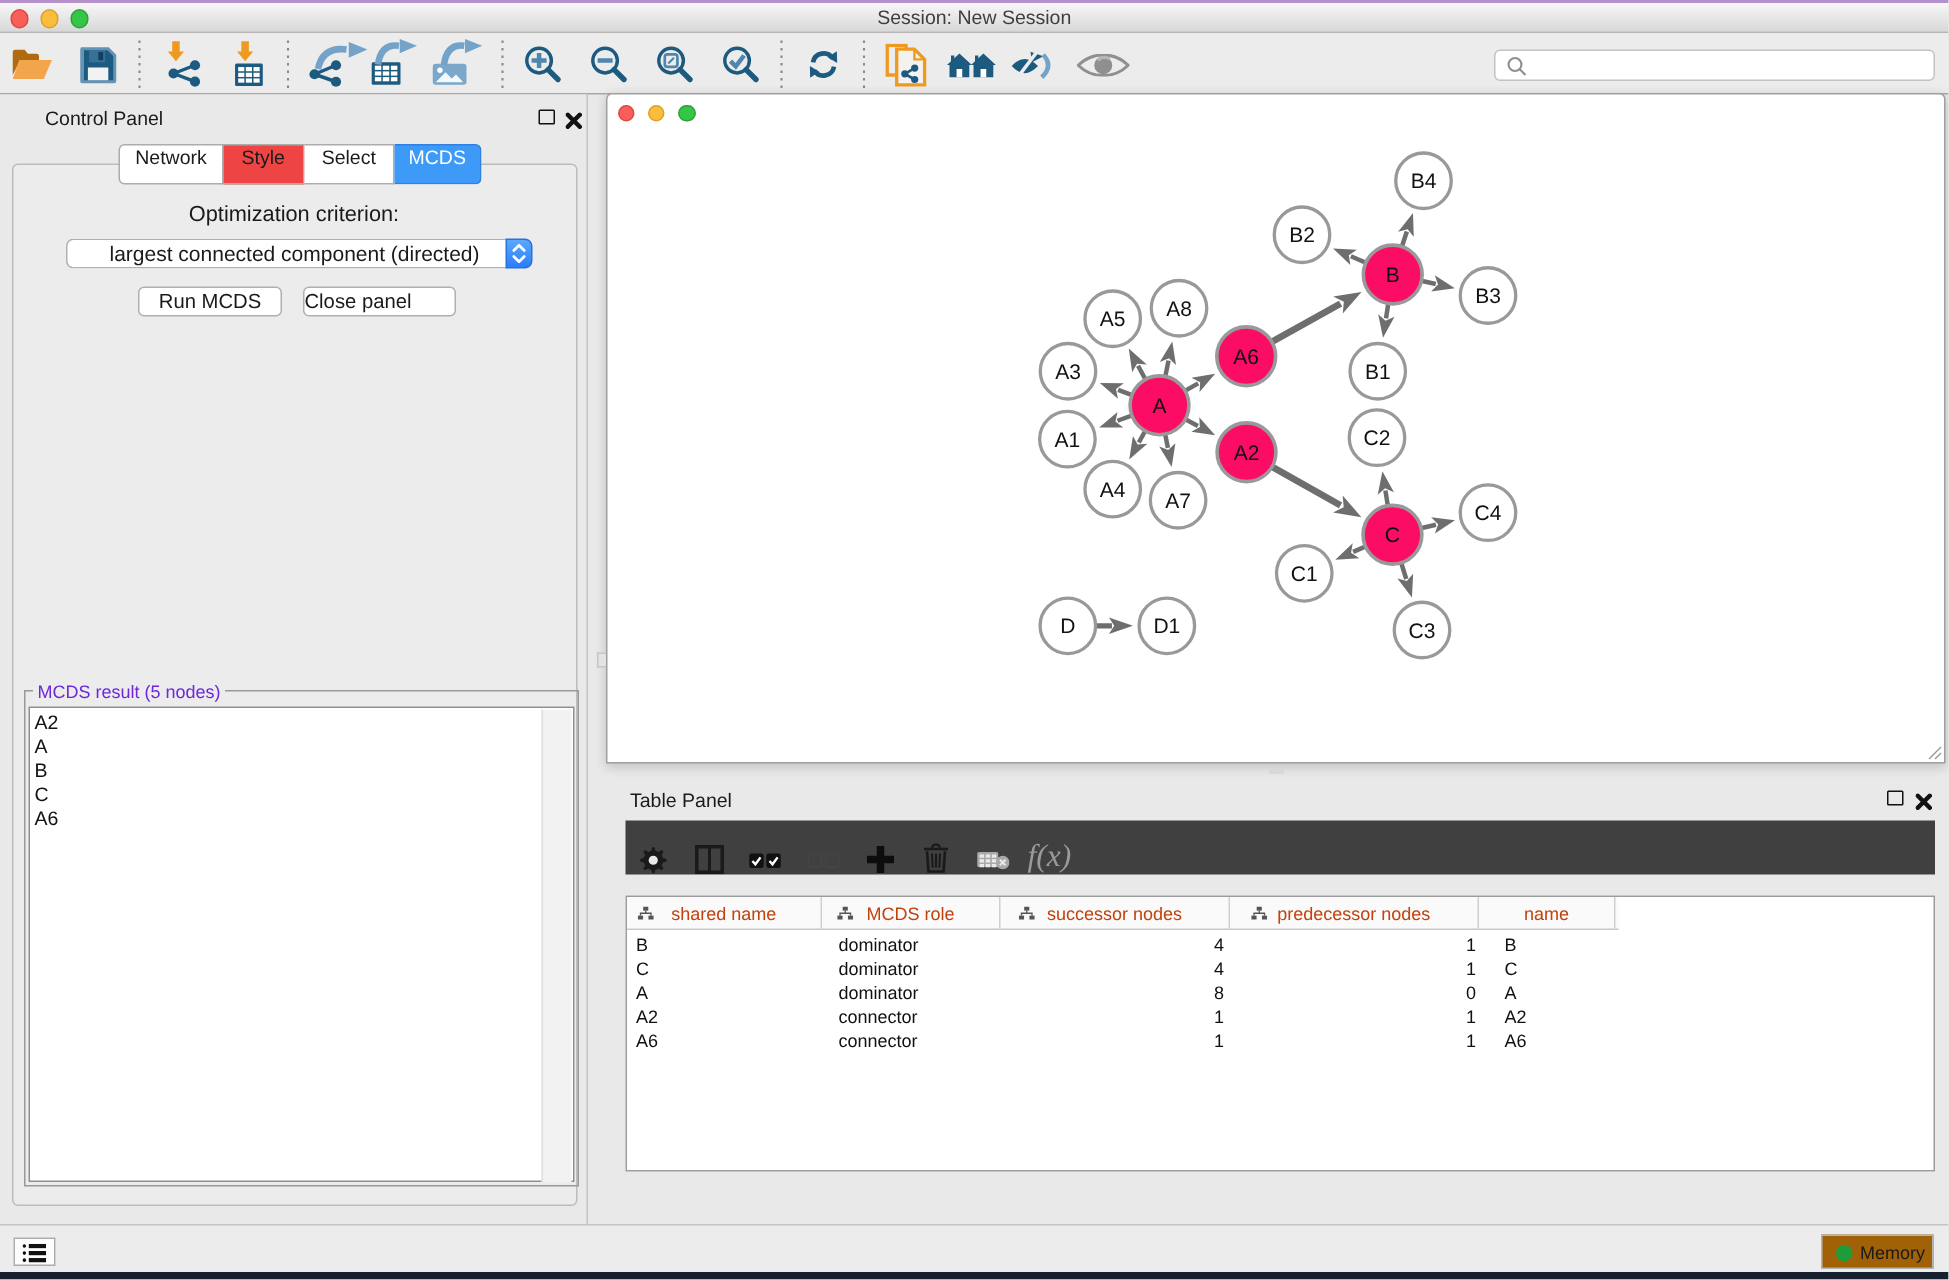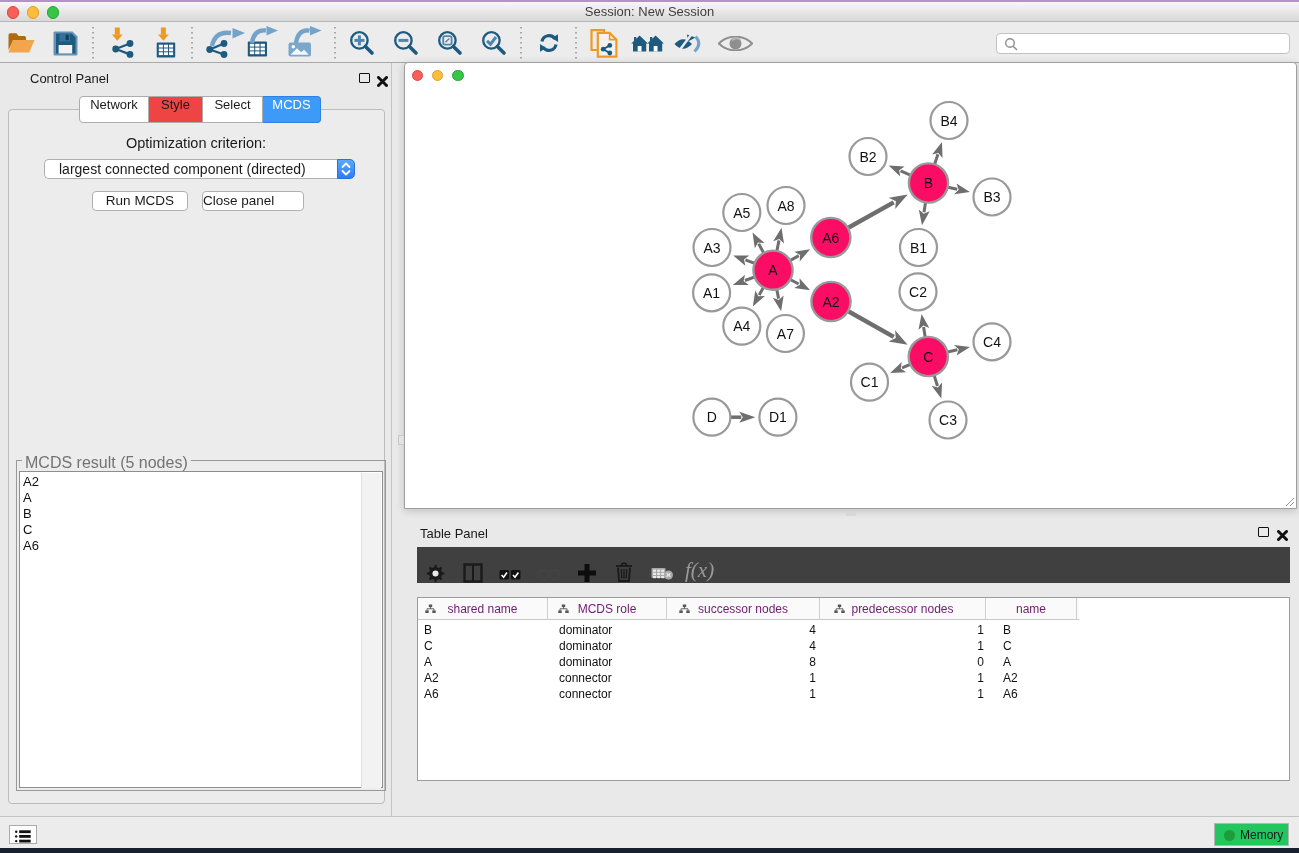--- a/index.html
+++ b/index.html
@@ -208,34 +208,34 @@
   <div class="abs" style="left:79px;top:33px;height:27px;display:flex;font-size:13px;color:#1a1a1a">
     <div style="width:70px;background:#fff;border:1px solid #acacac;border-radius:4px 0 0 4px;text-align:center;line-height:16px">Network</div>
     <div style="width:54px;background:#ef4444;border:1px solid #acacac;border-left:none;text-align:center;line-height:16px">Style</div>
     <div style="width:60px;background:#fff;border:1px solid #acacac;border-left:none;text-align:center;line-height:16px">Select</div>
     <div style="width:58px;background:#3d9af7;border:1px solid #2f80e2;border-left:none;border-radius:0 4px 4px 0;text-align:center;line-height:16px;color:#fff">MCDS</div>
   </div>
 
   <div class="abs" style="left:0;top:72px;width:392px;text-align:center;font-size:14.5px;color:#1a1a1a">Optimization criterion:</div>
 
   <div class="abs" style="left:44px;top:96px;width:294px;height:20px;background:#fff;border:1px solid #b0b0b0;border-right:none;border-radius:5px 0 0 5px">
-    <div style="font-size:14px;color:#1a1a1a;padding-left:14px;line-height:19px">largest connected component (directed)</div>
+    <div style="font-size:14px;color:#1a1a1a;padding-left:28px;line-height:19px">largest connected component (directed)</div>
   </div>
   <div class="abs" style="left:337px;top:96px;width:18px;height:20px;background:linear-gradient(#5ba8fd,#2c7ef8);border-radius:0 5px 5px 0;border:1px solid #2a72d8">
     <svg width="16" height="18" viewBox="0 0 16 18">
         <path d="M4.5 7 L8 3.5 L11.5 7" stroke="#fff" stroke-width="1.8" fill="none" stroke-linecap="round" stroke-linejoin="round"></path>
         <path d="M4.5 11 L8 14.5 L11.5 11" stroke="#fff" stroke-width="1.8" fill="none" stroke-linecap="round" stroke-linejoin="round"></path>
       </svg>
   </div>
 
   <div class="abs" style="left:92px;top:128px;width:96px;height:20px;background:#fff;border:1px solid #b0b0b0;border-radius:4px;font-size:13.5px;text-align:center;line-height:18px;color:#1a1a1a">Run MCDS</div>
   <div class="abs" style="left:202px;top:128px;width:102px;height:20px;background:#fff;border:1px solid #b0b0b0;border-radius:4px;font-size:13.5px;text-align:left;line-height:18px;color:#1a1a1a">Close panel</div>
 
   <div class="abs" style="left:16px;top:397px;width:370px;height:331px;border:1px solid #999"></div>
-  <div class="abs" style="left:22px;top:391px;background:#ececec;padding:0 3px;font-size:16px;color:#737373">MCDS result (5 nodes)</div>
+  <div class="abs" style="left:22px;top:391px;background:#ececec;padding:0 3px;font-size:12px;color:#6d28d9">MCDS result (5 nodes)</div>
   <div class="abs" style="left:19px;top:408px;width:364px;height:317px;background:#fff;border:1px solid #8e8e8e">
     <div style="padding:2px 0 0 3px;font-size:13px;color:#111;line-height:16px">A2<br>A<br>B<br>C<br>A6</div>
     <div class="abs" style="right:1px;top:1px;width:20px;height:315px;background:#f2f2f2;border-left:1px solid #ddd"></div>
   </div>
 </div>
 
 <div class="abs" style="left:404px;top:62px;width:893px;height:447px;background:#fff;border:1px solid #9f9f9f;border-radius:4px 4px 0 0;box-shadow:0 2px 8px rgba(0,0,0,0.18)">
   <div style="position:absolute;left:6.500000000000001px;top:6.7px;width:11.6px;height:11.6px;border-radius:50%;background:#f75f58;border:1px solid #df4743;box-sizing:border-box"></div>
     <div style="position:absolute;left:26.8px;top:6.7px;width:11.6px;height:11.6px;border-radius:50%;background:#fbbd3e;border:1px solid #dfa023;box-sizing:border-box"></div>
     <div style="position:absolute;left:47.10000000000001px;top:6.7px;width:11.6px;height:11.6px;border-radius:50%;background:#35c648;border:1px solid #2aa338;box-sizing:border-box"></div>
@@ -388,21 +388,21 @@
             <rect x="6.1" y="10.0" width="3" height="2.2" fill="#e9e9e9"></rect>
             <rect x="10.2" y="10.0" width="3" height="2.2" fill="#e9e9e9"></rect>
             <circle cx="17.5" cy="9" r="4.5"></circle>
             <path d="M15.6 7.2 L19.4 10.8 M19.4 7.2 L15.6 10.8" stroke="#e9e9e9" stroke-width="1.3"></path>
           </g>
         </svg></div>
     <div class="abs" style="left:268px;top:11px"><span style="font-family:'Liberation Serif',serif;font-style:italic;font-size:21px;color:#9a9a9a">f(x)</span></div>
   </div>
 
   <div class="abs" style="left:13px;top:80px;width:873px;height:184px;background:#fff;border:1px solid #9c9c9c">
-    <div style="display:flex;height:22px;font-size:12px;color:#701a75;background:#fafafa;border-bottom:1px solid #c9c9c9;width:661px">
+    <div style="display:flex;height:22px;font-size:12px;color:#c2410c;background:#fafafa;border-bottom:1px solid #c9c9c9;width:661px">
       <div style="position:relative;width:130px;border-right:1px solid #cfcfcf;text-align:center;line-height:23px"><span style="position:absolute;left:7px;top:6px">
             <svg width="11" height="10" viewBox="0 0 11 10" style="display:block">
               <rect x="3.8" y="0.5" width="3.4" height="2.6" fill="#555"></rect>
               <rect x="0.3" y="6.4" width="3.4" height="2.6" fill="#555"></rect>
               <rect x="7.3" y="6.4" width="3.4" height="2.6" fill="#555"></rect>
               <path d="M5.5 3.1 V4.8 M2 6.4 V4.8 H9 V6.4" stroke="#555" stroke-width="0.9" fill="none"></path>
             </svg>
           </span>shared name</div>
       <div style="position:relative;width:119px;border-right:1px solid #cfcfcf;text-align:center;line-height:23px"><span style="position:absolute;left:10px;top:6px">
             <svg width="11" height="10" viewBox="0 0 11 10" style="display:block">
@@ -484,18 +484,18 @@
   <div class="abs" style="left:9px;top:8px;width:28px;height:19px;background:#fdfdfd;border:1px solid #ababab;text-align:center;padding-top:3px"><svg width="16" height="13" viewBox="0 0 16 13">
         <g fill="#111">
           <rect x="0" y="0.5" width="2.4" height="2.4" rx="1.2"></rect>
           <rect x="4.2" y="0.3" width="11.5" height="2.8"></rect>
           <rect x="0" y="5.2" width="2.4" height="2.4" rx="1.2"></rect>
           <rect x="4.2" y="5" width="11.5" height="2.8"></rect>
           <rect x="0" y="9.9" width="2.4" height="2.4" rx="1.2"></rect>
           <rect x="4.2" y="9.7" width="11.5" height="2.8"></rect>
         </g>
       </svg></div>
-  <div class="abs" style="left:1214px;top:6px;width:75px;height:23px;background:#22c55e;border:1px solid #b5b5b5;font-size:12px;color:#1a1a1a">
+  <div class="abs" style="left:1214px;top:6px;width:75px;height:23px;background:#a16207;border:1px solid #b5b5b5;font-size:12px;color:#1a1a1a">
     <div class="abs" style="left:9px;top:6px;width:11px;height:11px;border-radius:50%;background:#1e9c3a"></div>
     <div class="abs" style="left:25px;top:4px">Memory</div>
   </div>
 </div>
 <div class="abs" style="left:0;top:848px;width:1299px;height:5px;background:#16202f"></div>
 
 </body></html>

